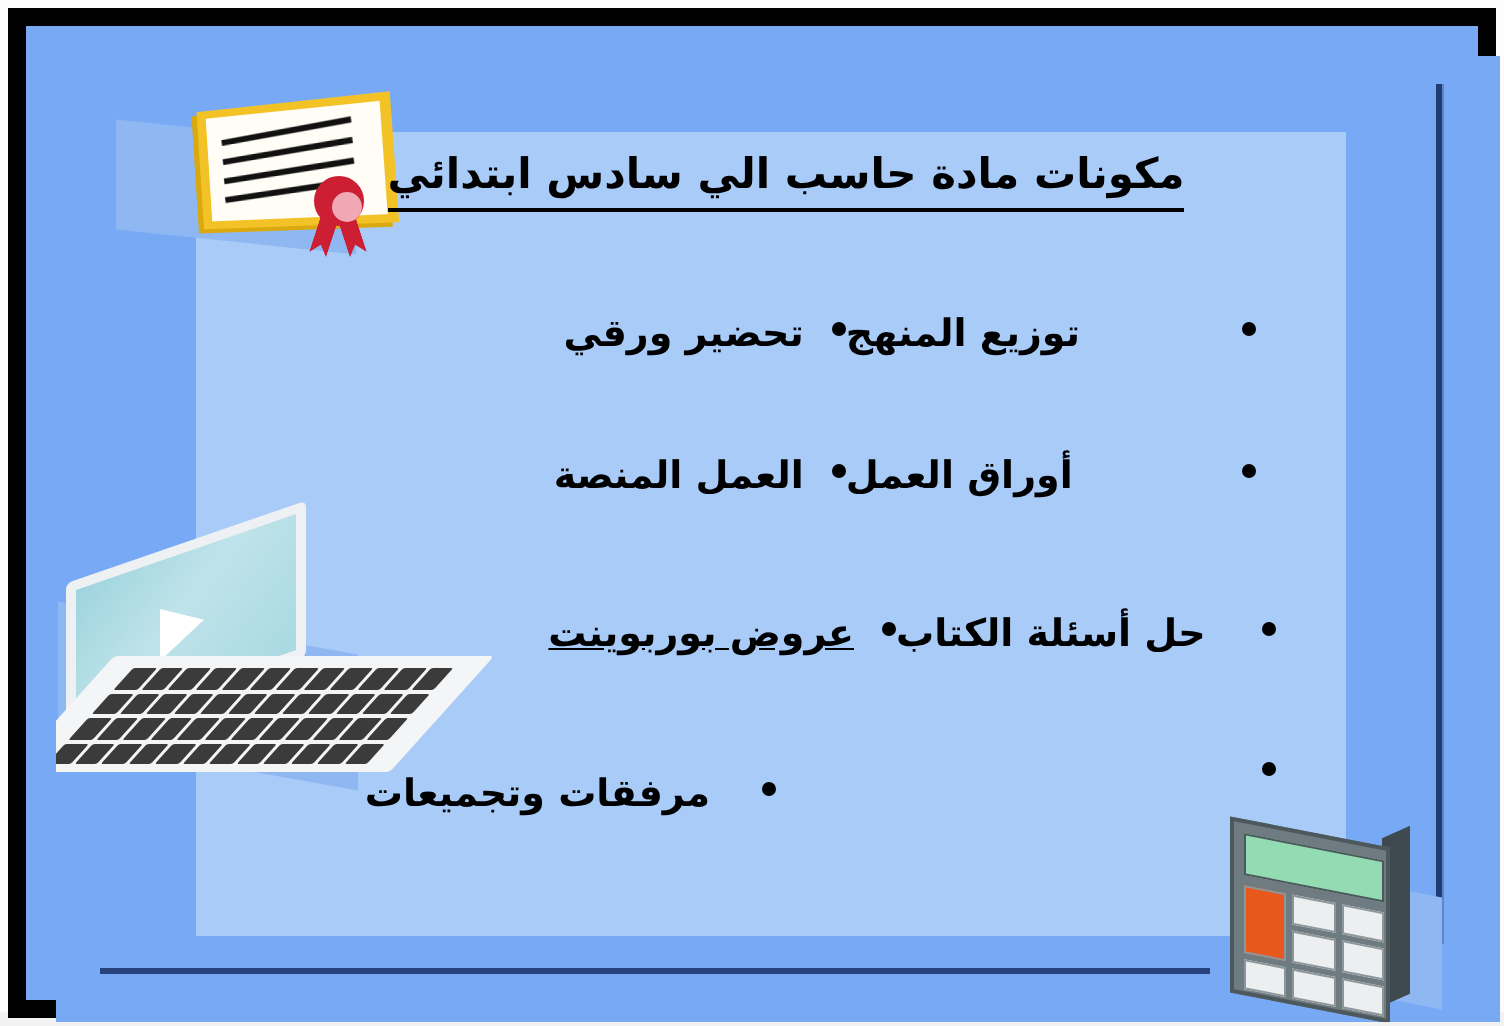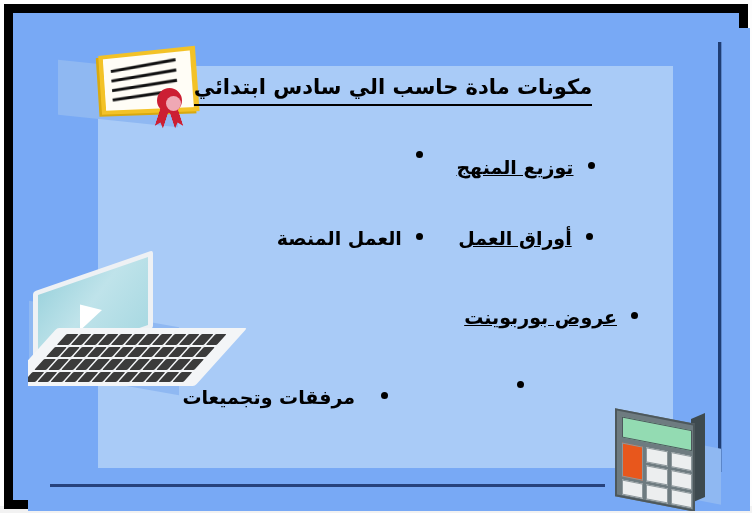--- a/index.html
+++ b/index.html
@@ -101,21 +101,21 @@
     top:-5px;
     flex:0 0 auto;
   }
   .bullet-text{ display:inline-block; }
 
   #row-1{ left:180px; top:128px; width:420px; }
   #row-2{ left:180px; top:199px; width:420px; }
   #row-3{ left:170px; top:278px; width:440px; }
   #row-4{ left:110px; top:358px; width:500px; }
 
-  .col-right{ width:210px; justify-content:center;text-decoration:underline; }
+  .col-right{ width:210px; justify-content:space-between; }
   .col-left{ width:220px; justify-content:flex-start; }
   #row-3 .col-right{ width:190px; }
   #row-3 .col-left{ width:230px;text-decoration:underline; }
   #row-4 .col-right{ width:250px; }
   #row-4 .col-left{ width:250px;gap:12px; }
 
   
   #certificate-icon{
     position:absolute; left:28px; top:18px;
     width:150px; height:95px;
@@ -305,35 +305,40 @@
         <span class="tu">مكونات مادة  حاسب الي سادس ابتدائي</span>
       </div>
 
       <div class="bullet-row" id="row-1">
         <div class="bullet-cell col-right">
           <span class="bullet-dot"></span>
           <span class="bullet-text">توزيع المنهج</span>
         </div>
         <div class="bullet-cell col-left">
           <span class="bullet-dot"></span>
+          <span class="bullet-text">تحضير ورقي</span>
         </div>
       </div>
 
       <div class="bullet-row" id="row-2">
         <div class="bullet-cell col-right">
           <span class="bullet-dot"></span>
           <span class="bullet-text">أوراق العمل</span>
         </div>
         <div class="bullet-cell col-left">
           <span class="bullet-dot"></span>
           <span class="bullet-text">العمل المنصة</span>
         </div>
       </div>
 
       <div class="bullet-row" id="row-3">
+        <div class="bullet-cell col-right">
+          <span class="bullet-dot"></span>
+          <span class="bullet-text">حل أسئلة الكتاب</span>
+        </div>
         <div class="bullet-cell col-left">
           <span class="bullet-dot"></span>
           <span class="bullet-text">عروض بوربوينت</span>
         </div>
       </div>
 
       <div class="bullet-row" id="row-4">
         <div class="bullet-cell col-right">
           <span class="bullet-dot"></span>
         </div>

